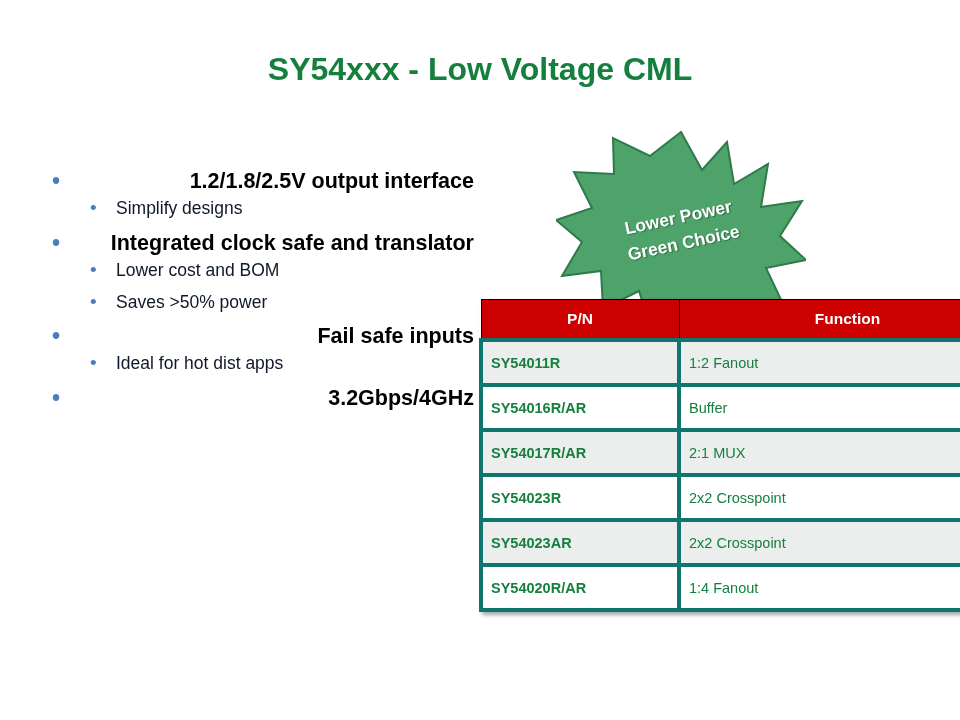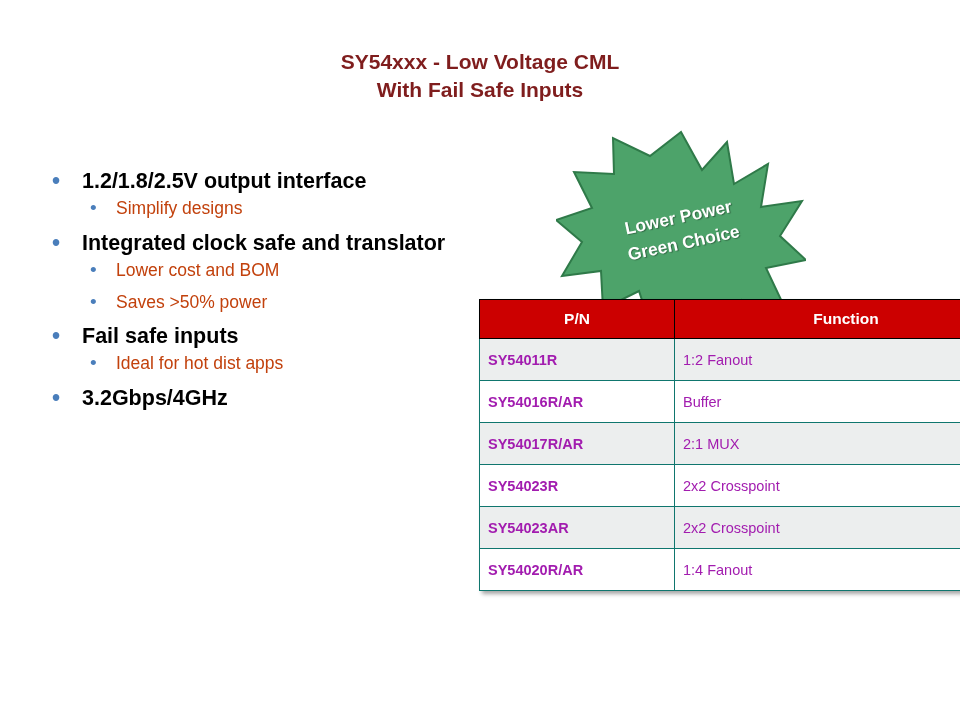--- a/index.html
+++ b/index.html
@@ -18,23 +18,23 @@
     position: relative;
     width: 960px;
     height: 720px;
   }
   .title {
     position: absolute;
     top: 48px;
     left: 0;
     width: 960px;
     text-align: center;
-    font-size: 21px;
-    font-weight: bold;
-    color: #7f1d1d;
+    font-size: 32px;
+    font-weight: bold;
+    color: #15803d;
     line-height: 1.35;
   }
   .title .line {
     display: block;
   }
 
   
   .bullets {
     position: absolute;
     left: 44px;
@@ -42,36 +42,37 @@
     width: 430px;
   }
   .b1 {
     position: relative;
     padding-left: 38px;
     font-size: 21.5px;
     font-weight: bold;
     color: #000000;
     margin-bottom: 2px;
     line-height: 1.25;
+    text-align: right;
   }
   .b1::before {
     content: "\2022";
     position: absolute;
     left: 8px;
     top: -1px;
     color: #4a7ebb;
     font-size: 23px;
     line-height: 1.25;
   }
   .b2 {
     position: relative;
     padding-left: 72px;
     font-size: 17.5px;
     font-weight: normal;
-    color: #c2410c;
+    color: #0f172a;
     margin-top: 3px;
     margin-bottom: 10px;
     line-height: 1.25;
   }
   .b2::before {
     content: "\2022";
     position: absolute;
     left: 46px;
     top: -2px;
     color: #4a7ebb;
@@ -96,23 +97,23 @@
     background: #cc0000;
     color: #ffffff;
     font-size: 15.5px;
     font-weight: bold;
     text-align: center;
     padding: 10px 4px;
     border: 1px solid #000000;
   }
   .pn-table td {
     font-size: 14.5px;
-    color: #a21caf;
+    color: #15803d;
     padding: 10px 8px;
-    border: 1px solid #0f766e;
+    border: 4px solid #0f766e;
     height: 21px;
   }
   .pn-table td.pn {
     font-weight: bold;
     width: 178px;
   }
   .pn-table tr.alt td {
     background: #eceeee;
   }
   .pn-table tr.plain td {
@@ -155,21 +156,20 @@
     white-space: nowrap;
   }
 </style>
 </head>
 <body>
 
 <div class="slide">
 
   <div class="title">
     <span class="line">SY54xxx - Low Voltage CML</span>
-    <span class="line">With Fail Safe Inputs</span>
   </div>
 
   <div class="bullets">
     <div class="b1">1.2/1.8/2.5V output interface</div>
     <div class="b2">Simplify designs</div>
 
     <div class="b1">Integrated clock safe and translator</div>
     <div class="b2">Lower cost and BOM</div>
 
     <div class="b2">Saves &gt;50% power</div>

